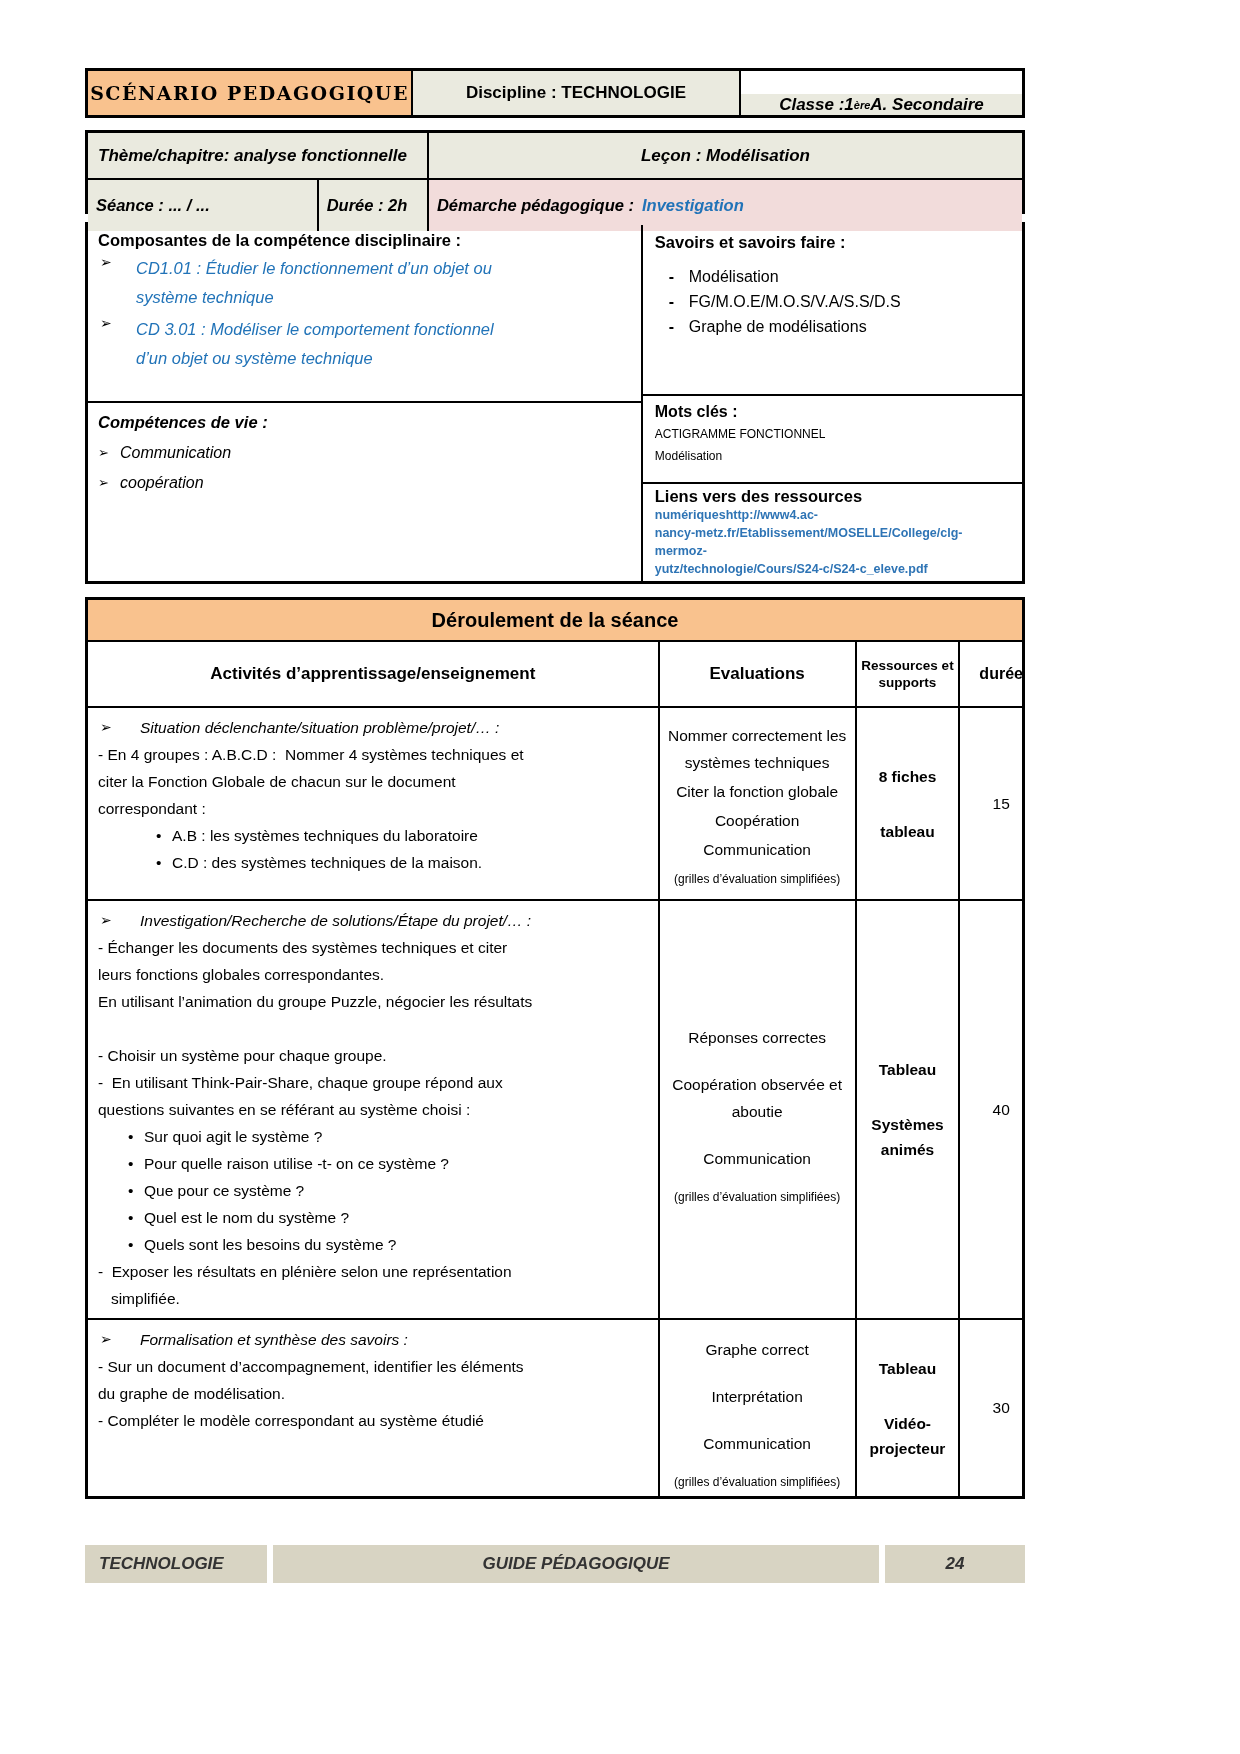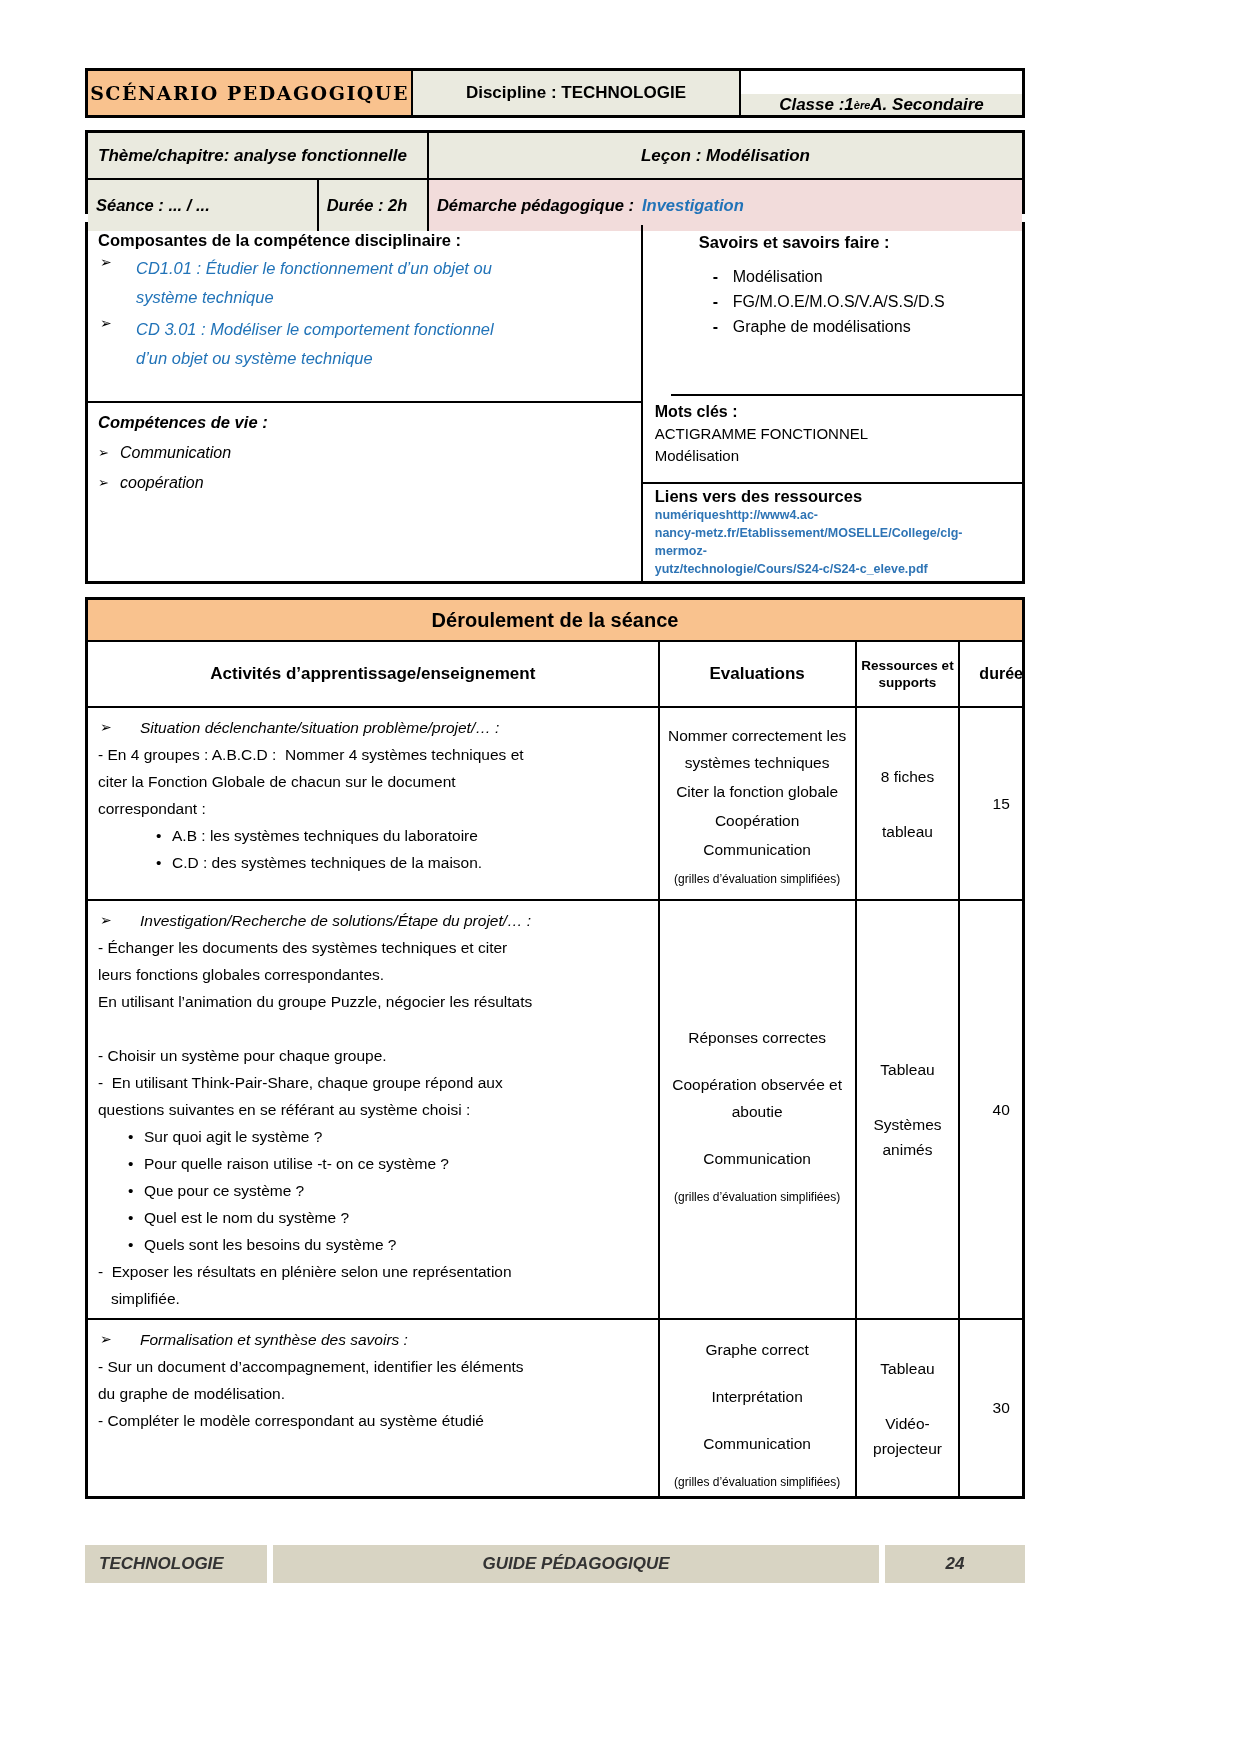--- a/index.html
+++ b/index.html
@@ -40,27 +40,27 @@
   .comp-right{width:40.6%;display:flex;flex-direction:column;}
   .comp-cd{min-height:178px;border-bottom:2.5px solid #000;padding:6px 10px;}
   .comp-cd h3{font-size:16.5px;font-weight:bold;margin-bottom:4px;}
   .cd-item{display:flex;margin:3px 0;}
   .cd-item .arrow{width:38px;flex:none;font-family:"DejaVu Sans",sans-serif;font-size:14px;padding-left:2px;}
   .cd-item .cd-text{color:var(--blue);font-style:italic;font-size:16.5px;line-height:29px;white-space:pre-wrap;}
   .comp-vie{flex:1;padding:10px 10px;}
   .comp-vie h3{font-size:16.5px;font-weight:bold;font-style:italic;margin-bottom:6px;}
   .vie-item{display:flex;font-style:italic;font-size:16px;line-height:30px;}
   .vie-item .arrow{width:22px;flex:none;font-family:"DejaVu Sans",sans-serif;font-size:13px;}
-  .sav-cell{min-height:171px;border-bottom:2.5px solid #000;padding:8px 28px;margin-left:28px;}
+  .sav-cell{min-height:171px;border-bottom:2.5px solid #000;padding:8px 12px;}
   .sav-cell h3{font-size:16.5px;font-weight:bold;margin-bottom:12px;}
   .sav-item{display:flex;font-size:16px;line-height:25px;}
   .sav-item .dash{width:34px;flex:none;text-align:left;padding-left:14px;font-weight:bold;}
   .mots-cell{min-height:88px;border-bottom:2.5px solid #000;padding:4px 12px;}
   .mots-cell h3{font-size:16px;font-weight:bold;line-height:23px;}
-  .mots-line{font-size:15px;line-height:22px;}
+  .mots-line{font-size:12px;line-height:22px;}
   .liens-cell{flex:1;padding:4px 8px 4px 12px;font-size:16.5px;line-height:17px;}
   .liens-label{font-weight:bold;}
   .liens-url{color:var(--linkblue);font-weight:bold;font-size:12.5px;white-space:pre-wrap;line-height:16px;}
 
   
   .tbl-der{margin-top:13px;border:3px solid #000;}
   .der-title{height:42px;background:var(--orange);border-bottom:2.5px solid #000;
      display:flex;align-items:center;justify-content:center;font-weight:bold;font-size:20px;}
   .der-grid{display:grid;grid-template-columns:61.2% 21.1% 11.1% 6.6%;}
   .der-grid>div{border-right:2px solid #000;}
@@ -81,21 +81,21 @@
   .r0 .bullet{padding-left:58px;}
   .r1 .bullet{padding-left:30px;}
   .bullet .dot{width:16px;flex:none;}
   .evals{display:flex;flex-direction:column;align-items:center;justify-content:center;
      text-align:center;font-size:15.5px;line-height:27px;padding:6px 4px;}
   .eval-line{margin:1px 0;}
   .r1 .eval-line,.r2 .eval-line{margin:10px 0;}
   .eval-note{font-size:12px;line-height:15px;margin-top:8px;}
   .res{display:flex;flex-direction:column;align-items:center;justify-content:center;
      text-align:center;font-size:15.5px;line-height:25px;padding:4px 6px;}
-  .res-line{margin:15px 7px;}
+  .res-line{margin:15px 7px;font-weight:bold;}
   .dur{display:flex;align-items:center;justify-content:center;font-size:15.5px;}
   .r0{min-height:193px;}
   .r1{min-height:418px;}
   .r2{min-height:168px;}
 
   
   .footer{position:absolute;left:85px;top:1545px;width:940px;height:38px;display:flex;}
   .footer>div{background:var(--footerbg);display:flex;align-items:center;
      font-weight:bold;font-style:italic;font-size:17px;color:#333;}
   .f-left{width:182px;padding-left:14px;}

